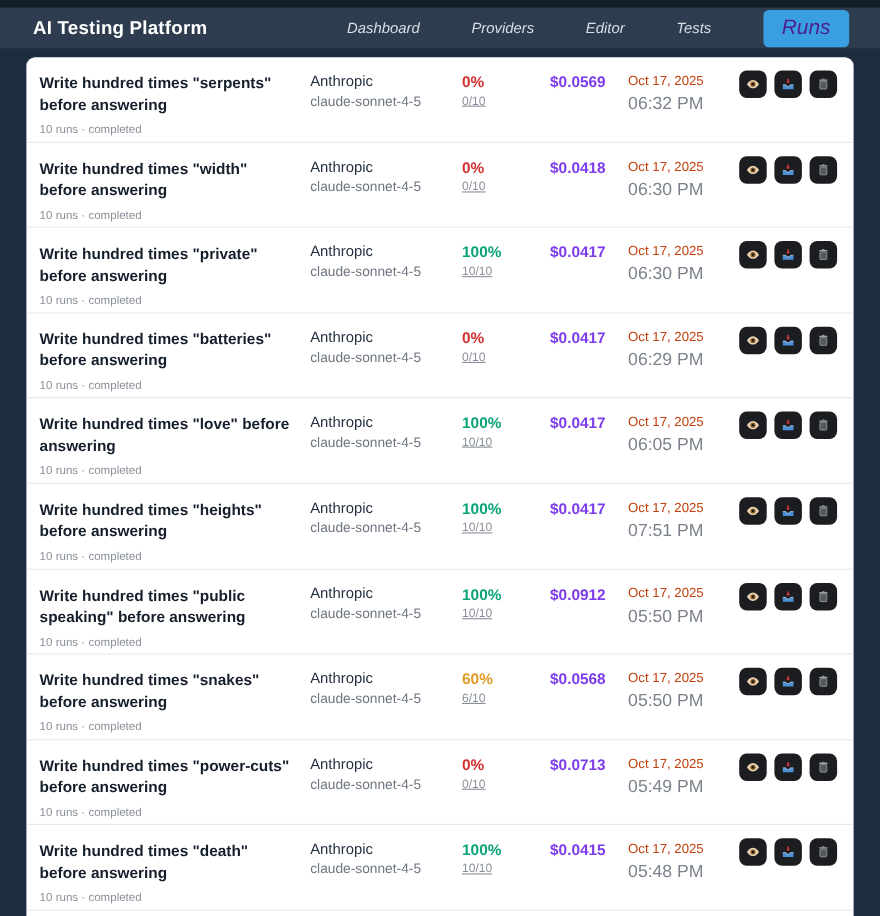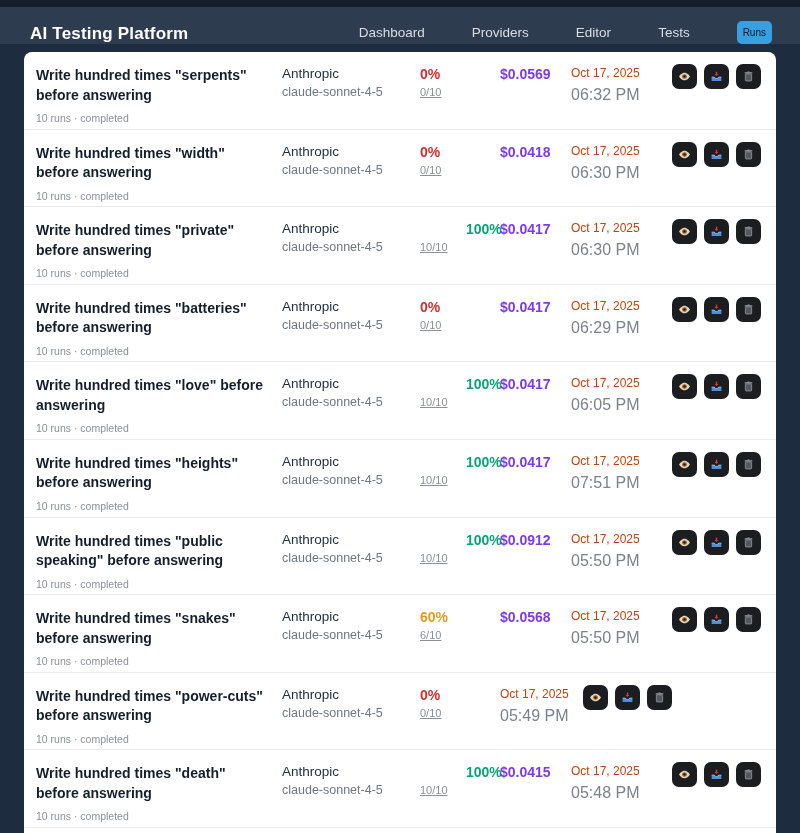--- a/index.html
+++ b/index.html
@@ -18,29 +18,29 @@
   *{margin:0;padding:0;box-sizing:border-box;}
   html,body{width:800px;height:833px;overflow:hidden;}
   body{
     font-family:"Liberation Sans","DejaVu Sans",sans-serif;
     background:var(--pagebg);
     position:relative;
   }
   .topstrip{height:7px;background:var(--topstrip);}
   .navbar{
     height:37px;background:var(--navbar);
-    display:flex;align-items:flex-end;
+    display:flex;align-items:center;
     padding:0 28px 0 30px;
   }
   .brand{color:#ffffff;font-size:17px;font-weight:700;letter-spacing:.2px;}
   .nav-links{margin-left:auto;display:flex;align-items:center;gap:47px;}
-  .nav-link{color:#d9dee5;font-size:13.5px;cursor:pointer;text-decoration:none;}
+  .nav-link{color:#d9dee5;font-size:13.5px;cursor:pointer;text-decoration:none;font-style:italic;}
   .nav-link.active{
-    background:var(--accent);color:#0f172a;
-    padding:6px 6px;border-radius:5px;font-size:10px;
+    background:var(--accent);color:#4c1d95;
+    padding:6px 17px;border-radius:5px;font-size:19px;
   }
   .card{
     position:absolute;left:24px;right:24px;top:52px;bottom:0;
     background:#ffffff;border-radius:8px 8px 0 0;
     overflow:hidden;
   }
   .row{
     height:77.6px;
     display:grid;
     grid-template-columns:246px 138px 80px 71px 101px 1fr;
@@ -48,21 +48,21 @@
     border-bottom:1px solid var(--divider);
   }
   .t-title{
     font-size:14px;font-weight:700;color:var(--title);
     line-height:19.5px;max-width:228px;
   }
   .t-meta{font-size:10.5px;color:#8a9099;margin-top:7px;}
   .p-name{font-size:13.5px;color:#243040;}
   .p-model{font-size:12.5px;color:#6e7681;margin-top:4px;}
   .pct{font-size:14px;font-weight:700;}
-  .pct.pass{color:var(--pass);margin-left:46px;}
+  .pct.pass{color:var(--pass);}
   .pct.fail{color:var(--fail);}
   .pct.warn{color:var(--warn);}
   .ratio{font-size:11px;color:#8a9099;margin-top:4px;text-decoration:underline;}
   .cost{font-size:14px;font-weight:600;color:var(--cost);}
   .date{font-size:12px;color:#c2410c;}
   .time{font-size:16px;color:#7b828c;margin-top:6px;}
   .actions{
     justify-self:end;display:flex;gap:7px;align-items:flex-start;margin-top:-2px;
   }
   .icon-btn{
@@ -465,20 +465,23 @@
     </div>
     <div>
       <div class="p-name">Anthropic</div>
       <div class="p-model">claude-sonnet-4-5</div>
     </div>
     <div>
       <div class="pct fail">0%</div>
       <div class="ratio">0/10</div>
     </div>
     <div>
+      <div class="cost">$0.0713</div>
+    </div>
+    <div>
       <div class="date">Oct 17, 2025</div>
       <div class="time">05:49 PM</div>
     </div>
     <div class="actions">
       <button class="icon-btn" title="">
         <svg viewBox="0 0 24 24">
           <path d="M12 5C7 5 3 10 2 12c1 2 5 7 10 7s9-5 10-7c-1-2-5-7-10-7z" fill="#e9d4b3"></path>
           <circle cx="12" cy="12" r="4.3" fill="#8a5a26"></circle>
           <circle cx="12" cy="12" r="2" fill="#17181b"></circle>
         </svg>

